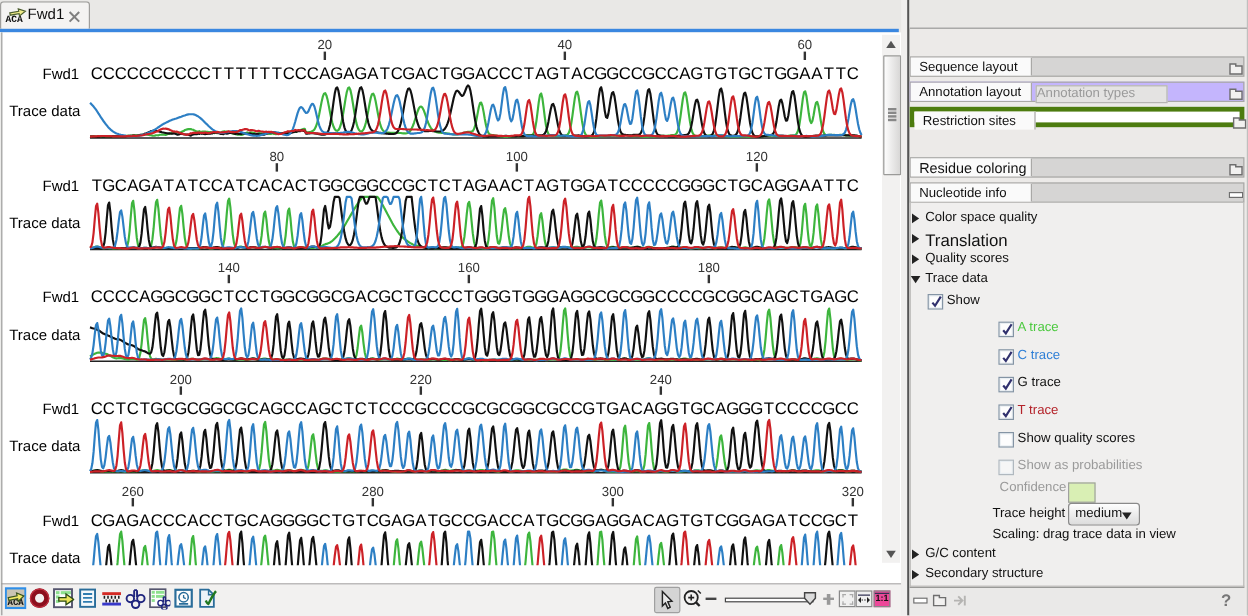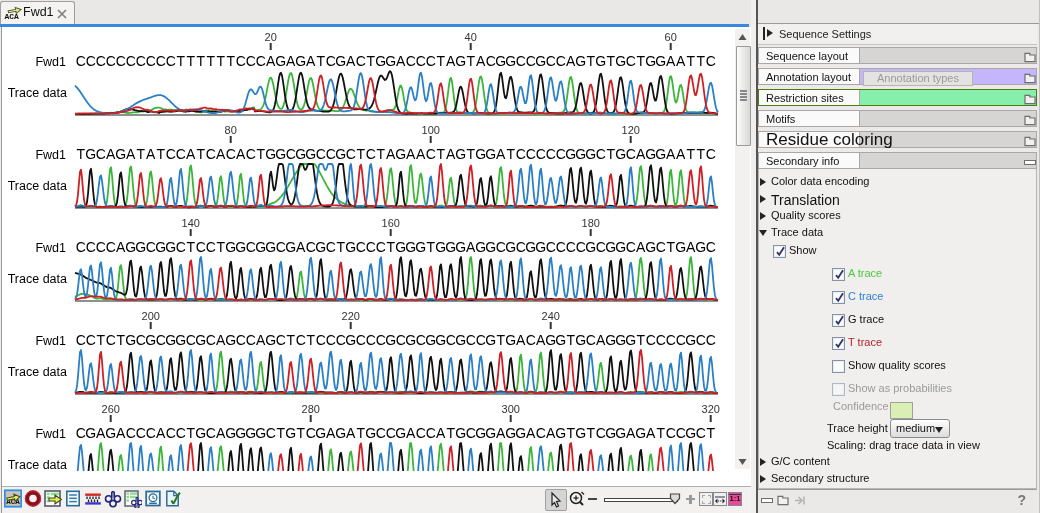--- a/index.html
+++ b/index.html
@@ -222,69 +222,57 @@
   </div>
 
   <div style="position:absolute;left:0;top:27px;width:1px;height:486px;background:#ececea"></div>
   <div style="position:absolute;left:1px;top:27px;width:1px;height:486px;background:#9a9a98"></div>
 </div>
 
 <div style="position:absolute;left:751px;top:0;width:6px;height:513px;background:#f0efee"></div>
 <div style="position:absolute;left:756px;top:0;width:2px;height:513px;background:#555"></div>
 <div style="position:absolute;left:758px;top:0;width:282px;height:513px;background:#eceae8">
     <div style="position:absolute;left:0;top:0;width:282px;height:23px;background:#e9e8e6;border-bottom:1px solid #9a9a98"></div>
-    <div style="position:absolute;left:0;top:24px;width:279px;height:20px;background:#f1f0ef;border-bottom:1px solid #c4c2c0">
-      <div style="position:absolute;left:5px;top:3px;width:2px;height:13px;background:#222"></div>
-      <div style="position:absolute;left:9px;top:5px;width:0;height:0;border-left:6px solid #222;border-top:4.5px solid transparent;border-bottom:4.5px solid transparent"></div>
-      <div style="position:absolute;left:21px;top:4px;font-size:11px;color:#222">Sequence Settings</div>
-    </div>
     <div style="position:absolute;left:0;top:47px;width:279px;height:17px;background:#d6d5d4;border:1px solid #a9a8a6;box-sizing:border-box">
       <div style="position:absolute;left:0;top:0;width:100px;height:15px;background:#fafafa;border-right:1px solid #a9a8a6;"></div>
       <div style="position:absolute;left:7px;top:0;height:29px;line-height:16px;font-size:11px;color:#111;white-space:nowrap">Sequence layout</div>
       <svg style="position:absolute;left:265px;top:4px" width="12" height="11" viewBox="0 0 12 11">
         <path d="M1 9.7 L1 1.3 L5.8 1.3 L5.8 3 L11 3 L11 9.7 Z" fill="#f2f1f0" stroke="#6e6e6e" stroke-width="1.2"></path>
       </svg>
     </div>
     <div style="position:absolute;left:0;top:68px;width:279px;height:17px;background:#c4b5fd;border:1px solid #a9a8a6;box-sizing:border-box">
       <div style="position:absolute;left:0;top:0;width:100px;height:15px;background:#fafafa;border-right:1px solid #a9a8a6;"></div>
       <div style="position:absolute;left:7px;top:0;height:15px;line-height:16px;font-size:11px;color:#111;white-space:nowrap">Annotation layout</div>
-      <div style="position:absolute;left:104px;top:2px;width:108px;height:13px;background:#e4e3e2;border:1px solid #b5b4b2;font-size:11px;color:#9a9a9a;text-align:center;line-height:13px">Annotation types</div>
+      <div style="position:absolute;left:104px;top:2px;width:108px;height:13px;background:#e4e3e2;border:1px solid #b5b4b2;font-size:11px;color:#9a9a9a;line-height:13px">Annotation types</div>
       <svg style="position:absolute;left:265px;top:4px" width="12" height="11" viewBox="0 0 12 11">
         <path d="M1 9.7 L1 1.3 L5.8 1.3 L5.8 3 L11 3 L11 9.7 Z" fill="#f2f1f0" stroke="#6e6e6e" stroke-width="1.2"></path>
       </svg>
     </div>
-    <div style="position:absolute;left:0;top:89px;width:279px;height:17px;background:#86efac;border:1px solid #4d7c0f;box-sizing:border-box">
+    <div style="position:absolute;left:0;top:89px;width:279px;height:17px;background:#ffffff;border:4px solid #4d7c0f;box-sizing:border-box">
       <div style="position:absolute;left:0;top:0;width:100px;height:15px;background:#fafafa;border-right:1px solid #a9a8a6;"></div>
       <div style="position:absolute;left:7px;top:0;height:15px;line-height:16px;font-size:11px;color:#111;white-space:nowrap">Restriction sites</div>
       <svg style="position:absolute;left:265px;top:4px" width="12" height="11" viewBox="0 0 12 11">
         <path d="M1 9.7 L1 1.3 L5.8 1.3 L5.8 3 L11 3 L11 9.7 Z" fill="#f2f1f0" stroke="#6e6e6e" stroke-width="1.2"></path>
       </svg>
     </div>
-    <div style="position:absolute;left:0;top:110px;width:279px;height:17px;background:#d6d5d4;border:1px solid #a9a8a6;box-sizing:border-box">
-      <div style="position:absolute;left:0;top:0;width:100px;height:15px;background:#fafafa;border-right:1px solid #a9a8a6;"></div>
-      <div style="position:absolute;left:7px;top:0;height:15px;line-height:16px;font-size:11px;color:#111;white-space:nowrap">Motifs</div>
+    <div style="position:absolute;left:0;top:131px;width:279px;height:17px;background:#d6d5d4;border:1px solid #a9a8a6;box-sizing:border-box">
+      <div style="position:absolute;left:0;top:0;width:100px;height:15px;background:#fafafa;border-right:1px solid #a9a8a6;"></div>
+      <div style="position:absolute;left:7px;top:0;height:15px;line-height:16px;font-size:12px;color:#111;white-space:nowrap">Residue coloring</div>
       <svg style="position:absolute;left:265px;top:4px" width="12" height="11" viewBox="0 0 12 11">
         <path d="M1 9.7 L1 1.3 L5.8 1.3 L5.8 3 L11 3 L11 9.7 Z" fill="#f2f1f0" stroke="#6e6e6e" stroke-width="1.2"></path>
       </svg>
     </div>
-    <div style="position:absolute;left:0;top:131px;width:279px;height:17px;background:#d6d5d4;border:1px solid #a9a8a6;box-sizing:border-box">
-      <div style="position:absolute;left:0;top:0;width:100px;height:15px;background:#fafafa;border-right:1px solid #a9a8a6;"></div>
-      <div style="position:absolute;left:7px;top:0;height:15px;line-height:16px;font-size:17px;color:#111;white-space:nowrap">Residue coloring</div>
-      <svg style="position:absolute;left:265px;top:4px" width="12" height="11" viewBox="0 0 12 11">
-        <path d="M1 9.7 L1 1.3 L5.8 1.3 L5.8 3 L11 3 L11 9.7 Z" fill="#f2f1f0" stroke="#6e6e6e" stroke-width="1.2"></path>
-      </svg>
-    </div>
     <div style="position:absolute;left:0;top:152px;width:279px;height:17px;background:#d6d5d4;border:1px solid #a9a8a6;box-sizing:border-box">
       <div style="position:absolute;left:0;top:0;width:100px;height:15px;background:#fafafa;border-right:1px solid #a9a8a6;"></div>
-      <div style="position:absolute;left:7px;top:0;height:15px;line-height:16px;font-size:11px;color:#111;white-space:nowrap">Secondary info</div>
+      <div style="position:absolute;left:7px;top:0;height:15px;line-height:16px;font-size:11px;color:#111;white-space:nowrap">Nucleotide info</div>
       <div style="position:absolute;left:265px;top:7px;width:10px;height:3px;border:1px solid #6e6e6e;background:#fff"></div>
     </div>
     <div style="position:absolute;left:0;top:169px;width:279px;height:320px;background:#f0efee;border:1px solid #b8b7b5;border-top:none;box-sizing:border-box"></div>
     <div style="position:absolute;left:2px;top:178px;width:0;height:0;border-left:6px solid #222;border-top:4.5px solid transparent;border-bottom:4.5px solid transparent"></div>
-    <div style="position:absolute;left:13px;top:175px;font-size:11px;color:#111;white-space:nowrap">Color data encoding</div>
+    <div style="position:absolute;left:13px;top:175px;font-size:11px;color:#111;white-space:nowrap">Color space quality</div>
     <div style="position:absolute;left:2px;top:195px;width:0;height:0;border-left:6px solid #222;border-top:4.5px solid transparent;border-bottom:4.5px solid transparent"></div>
     <div style="position:absolute;left:13px;top:192px;font-size:14px;color:#111;white-space:nowrap">Translation</div>
     <div style="position:absolute;left:2px;top:212px;width:0;height:0;border-left:6px solid #222;border-top:4.5px solid transparent;border-bottom:4.5px solid transparent"></div>
     <div style="position:absolute;left:13px;top:209px;font-size:11px;color:#111;white-space:nowrap">Quality scores</div>
     <div style="position:absolute;left:1px;top:230px;width:0;height:0;border-top:6px solid #222;border-left:4.5px solid transparent;border-right:4.5px solid transparent"></div>
     <div style="position:absolute;left:13px;top:226px;font-size:11px;color:#111;white-space:nowrap">Trace data</div>
     <div style="position:absolute;left:15px;top:245px;width:11px;height:11px;background:#fdfdfd;border:1px solid #8494a4;box-shadow:inset 0 0 0 1px #e9eef2">
       <svg width="13" height="14" viewBox="0 0 13 14" style="position:absolute;left:0;top:-2px">
         <path d="M3 8.2 L5.2 10.8 L10 3.2" fill="none" stroke="#31316e" stroke-width="1.8"></path>
       </svg>

